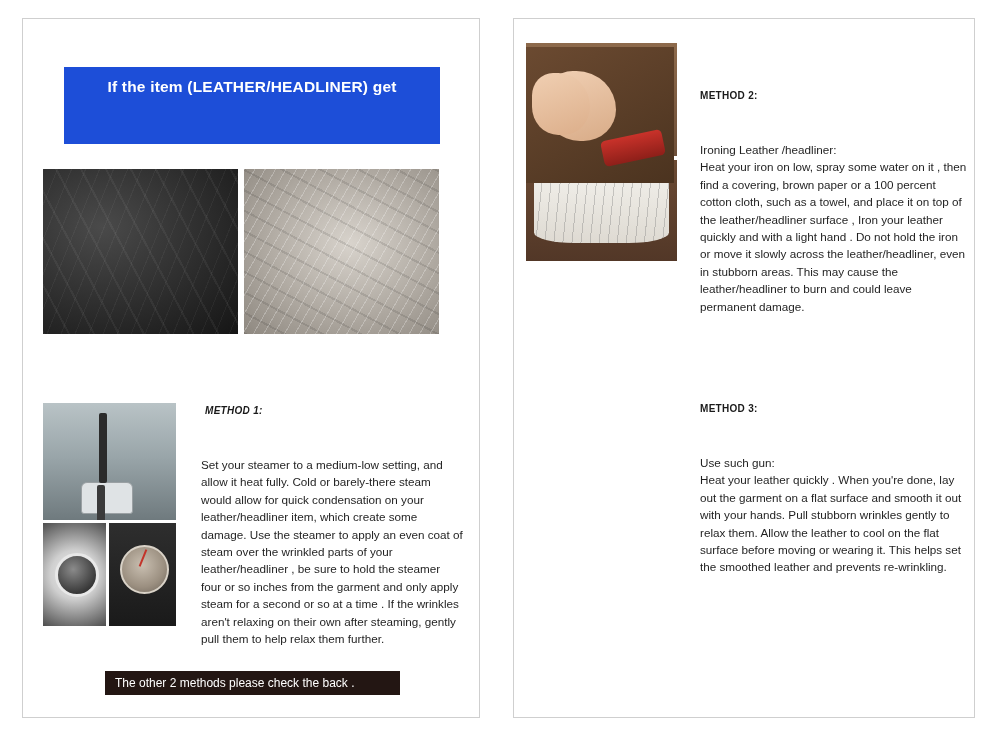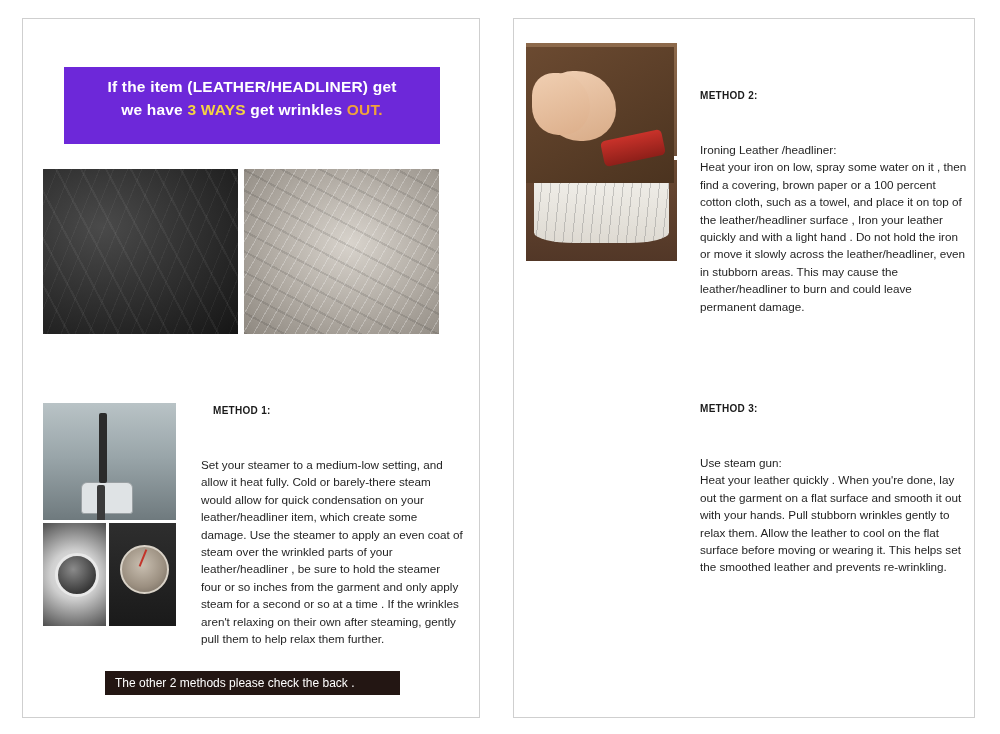--- a/index.html
+++ b/index.html
@@ -41,21 +41,21 @@
     height: 700px;
   }
 
   
   .banner {
     position: absolute;
     left: 41px;
     top: 48px;
     width: 376px;
     height: 77px;
-    background: #6d28d9;
+    background: #1d4ed8;
     color: #ffffff;
     text-align: center;
     font-weight: bold;
     font-size: 15.5px;
     line-height: 23px;
     padding-top: 8px;
     box-sizing: border-box;
     letter-spacing: 0.2px;
   }
   .banner .ln { display: block; white-space: nowrap; }
@@ -224,31 +224,30 @@
 </style>
 </head>
 <body>
 
 <div class="page">
 
   <div class="panel panel-left">
 
     <div class="banner">
       <span class="ln">If the item (LEATHER/HEADLINER) get</span>
-      <span class="ln"><span>we have </span><span class="hl-yellow">3 WAYS</span><span> get wrinkles </span><span class="hl-orange">OUT.</span></span>
     </div>
 
     <div class="photo ph-leather-dark"></div>
     <div class="photo ph-leather-light"></div>
 
     <div class="photo ph-steamer"></div>
     <div class="photo ph-dial-a"></div>
     <div class="photo ph-dial-b"></div>
 
-    <div class="method-title" style="left:190px; top:386px;">METHOD 1:</div>
+    <div class="method-title" style="left:182px; top:386px;font-style:italic;">METHOD 1:</div>
     <div class="method-body" style="left:178px; top:409px; width:262px;">
       <span>Set your steamer to a medium-low setting, and allow it heat fully. Cold or barely-there steam would allow for quick condensation on your leather/headliner item, which create some damage. Use the steamer to apply an even coat of steam over the wrinkled parts of your leather/headliner , be sure to hold the steamer four or so inches from the garment and only apply steam for a second or so at a time . If the wrinkles aren't relaxing on their own after steaming, gently pull them to help relax them further.</span>
     </div>
 
     <div class="footer-strip">The other 2 methods please check the back .</div>
   </div>
 
   <div class="panel panel-right">
 
     <div class="photo ph-iron"></div>
@@ -257,18 +256,18 @@
     <div class="method-title" style="left:186px; top:71px;">METHOD 2:</div>
     <div class="method-body" style="left:186px; top:94px; width:268px;">
       <span class="sub">Ironing Leather /headliner:</span>
       <span>Heat your iron on low,  spray some water on it , then find a covering, brown paper or a 100 percent cotton cloth, such as a towel, and place it on top of the leather/headliner surface , Iron your leather quickly and with a light hand . Do not hold the iron or move it slowly across the leather/headliner, even in stubborn areas. This may cause the leather/headliner to burn and could leave permanent damage.</span>
     </div>
 
     <div class="photo ph-heatgun"></div>
 
     <div class="method-title" style="left:186px; top:384px;">METHOD 3:</div>
     <div class="method-body" style="left:186px; top:407px; width:268px;">
-      <span class="sub">Use steam gun:</span>
+      <span class="sub">Use such gun:</span>
       <span>Heat your leather quickly . When you're done, lay out the garment on a flat surface and smooth it out with your hands. Pull stubborn wrinkles gently to relax them. Allow the leather to cool on the flat surface before moving or wearing it. This helps set the smoothed leather and prevents re-wrinkling.</span>
     </div>
   </div>
 
 </div>
 
 </body></html>

